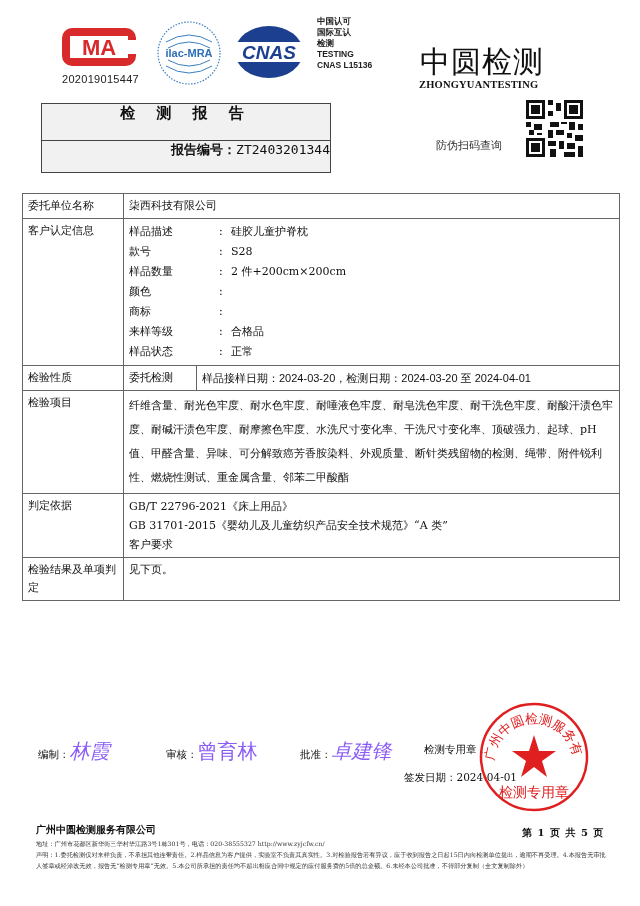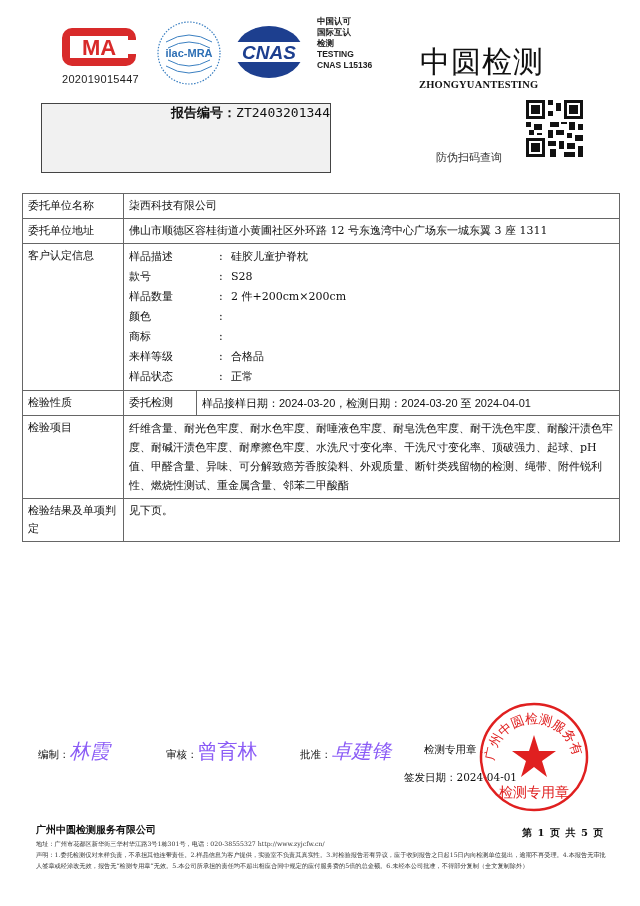--- a/index.html
+++ b/index.html
@@ -9,21 +9,21 @@
 
   
   .cma { left:58px; top:22px; width:82px; height:50px; }
   .cma-num { left:62px; top:73px; font:11px "Liberation Sans",sans-serif; color:#222; letter-spacing:0.3px; }
   .ilac { left:156px; top:20px; width:66px; height:66px; }
   .cnas { left:232px; top:24px; width:74px; height:56px; }
   .cnas-text { left:317px; top:16px; font:bold 8.5px/11px "Liberation Sans",sans-serif; color:#222; }
   .brand { left:420px; top:42px; font:30px "DejaVu Serif",serif; letter-spacing:1px; }
   .brand-en { left:419px; top:79px; font:bold 10.5px "Liberation Serif",serif; letter-spacing:0.2px; }
   .qr { left:526px; top:100px; width:57px; height:57px; }
-  .qr-label { left:436px; top:150px; font:11px "DejaVu Serif",serif; color:#333; }
+  .qr-label { left:436px; top:138px; font:11px "DejaVu Serif",serif; color:#333; }
 
   
   .title-box { left:41px; top:103px; width:288px; height:68px; border:1.5px solid #444; background:#f1f1f1; }
   .title-box .row1 { height:36px; border-bottom:1.5px solid #444; text-align:center; line-height:36px;
                      font:bold 15px "DejaVu Serif",serif; letter-spacing:8px; }
   .title-box .row2 { height:31px; line-height:31px; text-align:right; font:bold 13px "DejaVu Serif",serif;padding-left:34px; }
 
   
   table.main { position:absolute; left:22px; top:193px; width:598px; border-collapse:collapse;
                font:11px "DejaVu Serif",serif; }
@@ -84,34 +84,31 @@
   <g fill="#111">
     <path d="M0 0h7v7H0zM1 1v5h5V1zM2 2h3v3H2z"></path>
     <path d="M14 0h7v7h-7zM15 1v5h5V1zM16 2h3v3h-3z"></path>
     <path d="M0 14h7v7H0zM1 15v5h5v-5zM2 16h3v3H2z"></path>
     <path d="M8 0h2v2H8zM11 1h2v3h-2zM8 4h2v2H8zM9 8h3v2H9zM13 8h2v1h-2zM16 8h2v3h-2zM19 9h2v2h-2zM0 8h2v2H0zM3 9h3v2H3zM8 11h2v3H8zM11 11h3v2h-3zM15 12h2v2h-2zM18 13h3v2h-3zM8 15h3v2H8zM12 15h2v3h-2zM15 16h3v2h-3zM19 17h2v4h-2zM9 18h2v3H9zM14 19h4v2h-4zM1 11h2v2H1zM4 12h2v1H4z"></path>
   </g>
 </svg>
 <div class="abs qr-label">防伪扫码查询</div>
 
 <div class="abs title-box">
+  <div class="row1">检 测 报 告</div>
   <div class="row2">
     <span>报告编号：</span><span style="font-family:'DejaVu Sans Mono',monospace;font-weight:normal;">ZT2403201344</span>
   </div>
 </div>
 
 <table class="main">
   <tbody>
       <tr>
     <td class="lbl">委托单位名称</td>
     <td colspan="2">柒西科技有限公司</td>
-  </tr>
-  <tr>
-    <td class="lbl">委托单位地址</td>
-    <td colspan="2">佛山市顺德区容桂街道小黄圃社区外环路 12 号东逸湾中心广场东一城东翼 3 座 1311</td>
   </tr>
   <tr>
     <td class="lbl">客户认定信息</td>
     <td colspan="2" style="line-height:20px;">
       <div class="kv">
             <span class="k">样品描述</span>
             <span class="c">:</span>
             <span>硅胶儿童护脊枕</span>
           </div>
       <div class="kv">
@@ -146,21 +143,29 @@
           </div>
     </td>
   </tr>
   <tr>
     <td class="lbl">检验性质</td>
     <td style="width:62px;">委托检测</td>
     <td class="sans">样品接样日期：2024-03-20，检测日期：2024-03-20 至 2024-04-01</td>
   </tr>
   <tr>
     <td class="lbl">检验项目</td>
-    <td colspan="2" style="line-height:19px;">纤维含量、耐光色牢度、耐水色牢度、耐唾液色牢度、耐皂洗色牢度、耐干洗色牢度、耐酸汗渍色牢度、耐碱汗渍色牢度、耐摩擦色牢度、水洗尺寸变化率、干洗尺寸变化率、顶破强力、起球、pH 值、甲醛含量、异味、可分解致癌芳香胺染料、外观质量、断针类残留物的检测、绳带、附件锐利性、燃烧性测试、重金属含量、邻苯二甲酸酯</td>
+    <td colspan="2" style="line-height:24px;">纤维含量、耐光色牢度、耐水色牢度、耐唾液色牢度、耐皂洗色牢度、耐干洗色牢度、耐酸汗渍色牢度、耐碱汗渍色牢度、耐摩擦色牢度、水洗尺寸变化率、干洗尺寸变化率、顶破强力、起球、pH 值、甲醛含量、异味、可分解致癌芳香胺染料、外观质量、断针类残留物的检测、绳带、附件锐利性、燃烧性测试、重金属含量、邻苯二甲酸酯</td>
+  </tr>
+  <tr>
+    <td class="lbl">判定依据</td>
+    <td colspan="2" style="line-height:19px;">
+      <div>GB/T 22796-2021《床上用品》</div>
+      <div>GB 31701-2015《婴幼儿及儿童纺织产品安全技术规范》“A 类”</div>
+      <div>客户要求</div>
+    </td>
   </tr>
   <tr>
     <td class="lbl">检验结果及单项判定</td>
     <td colspan="2">见下页。</td>
   </tr>
 </tbody>
   </table>
 
 <div class="abs" style="left:38px; top:738px;">
   <span class="sig-lbl">编制：</span><span class="sig">林霞</span>

